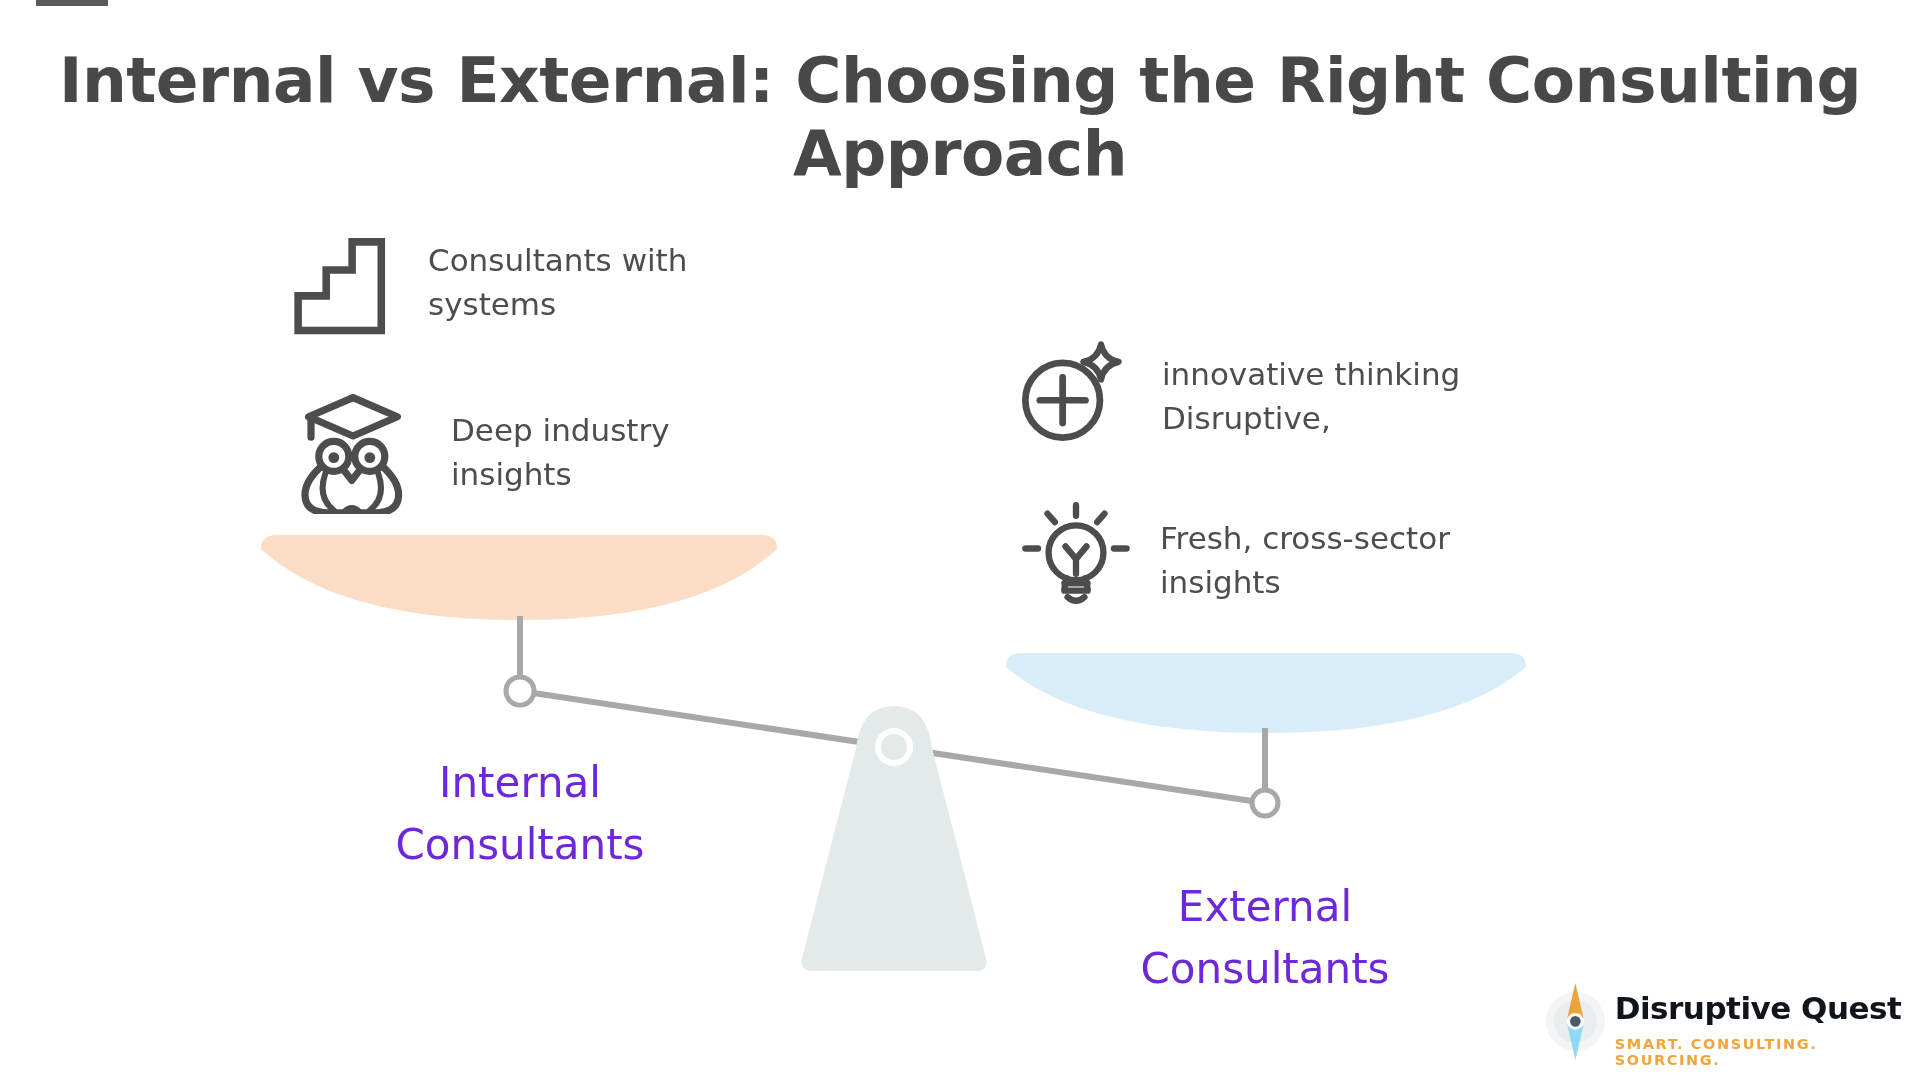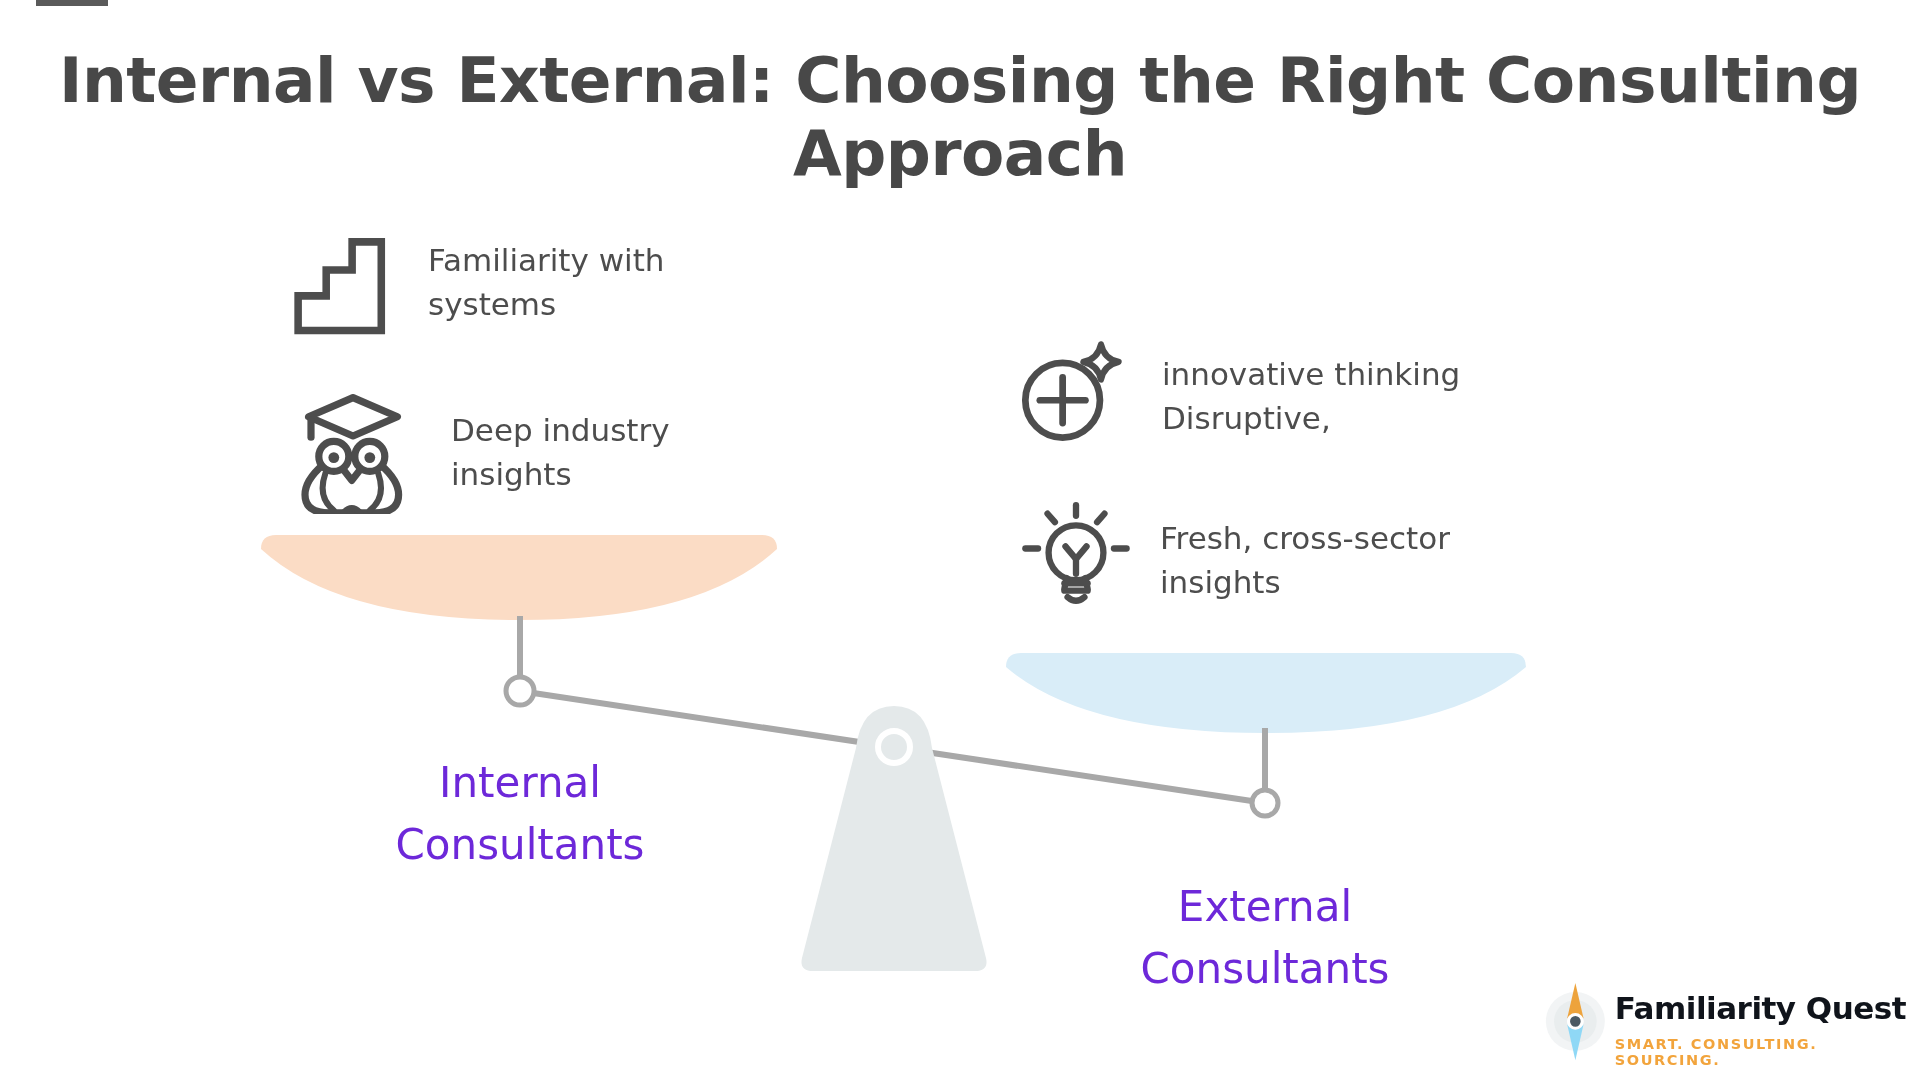--- a/index.html
+++ b/index.html
@@ -48,21 +48,21 @@
     <circle cx="1265" cy="803" r="13" fill="#ffffff" stroke="#a8a8a8" stroke-width="5"></circle>
 
     <path fill="#e4e9ea" d="M 856 748 Q 861 706 894 706 Q 927 706 932 748 L 986 958 Q 989 971 975 971 L 813 971 Q 799 971 802 958 Z"></path>
     <circle cx="894" cy="747" r="16" fill="none" stroke="#ffffff" stroke-width="6"></circle>
   </svg>
 
   <svg class="abs" style="left:283px;top:230px;" width="108" height="108" viewBox="0 0 100 100" fill="none" stroke="#4d4d4d" stroke-width="7" stroke-linejoin="miter">
     <path d="M 14 93 L 14 61 L 40 61 L 40 37 L 64 37 L 64 11 L 91 11 L 91 93 Z"></path>
   </svg>
   <div class="abs benefit-text" style="left:428px;top:238px;">
-    <span>Familiarity with</span>
+    <span>Consultants with</span>
     <span>systems</span>
   </div>
 
   <svg class="abs" style="left:293px;top:394px;" width="120" height="120" viewBox="0 0 100 100" fill="none" stroke="#4d4d4d" stroke-width="6" stroke-linecap="round" stroke-linejoin="round">
     <path d="M 50 3 L 87 19 L 50 35 L 13 19 Z" fill="#ffffff"></path>
     <path d="M 15 22 L 15 36"></path>
     <path d="M 25 59 Q 10 72 10 84 Q 10 99 30 99 L 68 99 Q 88 99 88 84 Q 88 72 73 59"></path>
     <path d="M 27 66 Q 20 86 34 97" stroke-width="5"></path>
     <path d="M 71 66 Q 78 86 64 97" stroke-width="5"></path>
     <path d="M 42 99 Q 49 91 56 99" stroke-width="5"></path>
@@ -118,18 +118,18 @@
 
   <div class="abs logo">
     <svg width="66" height="88" viewBox="0 0 100 130">
       <circle cx="50" cy="64" r="47" fill="#f2f4f5"></circle>
       <circle cx="50" cy="64" r="34" fill="#e9edee"></circle>
       <path fill="#eda33c" d="M 50 3 L 63 59 L 37 59 Z"></path>
       <path fill="#8fd8f6" d="M 50 126 L 63 69 L 37 69 Z"></path>
       <circle cx="50" cy="64" r="11" fill="#4b5a64" stroke="#ffffff" stroke-width="5"></circle>
     </svg>
     <div class="logo-text">
-      <div class="brand">Familiarity Quest</div>
+      <div class="brand">Disruptive Quest</div>
       <div class="tagline" style="color:#f2a43c;">SMART. CONSULTING. SOURCING.</div>
     </div>
   </div>
 
 </div>
 
 </body></html>

